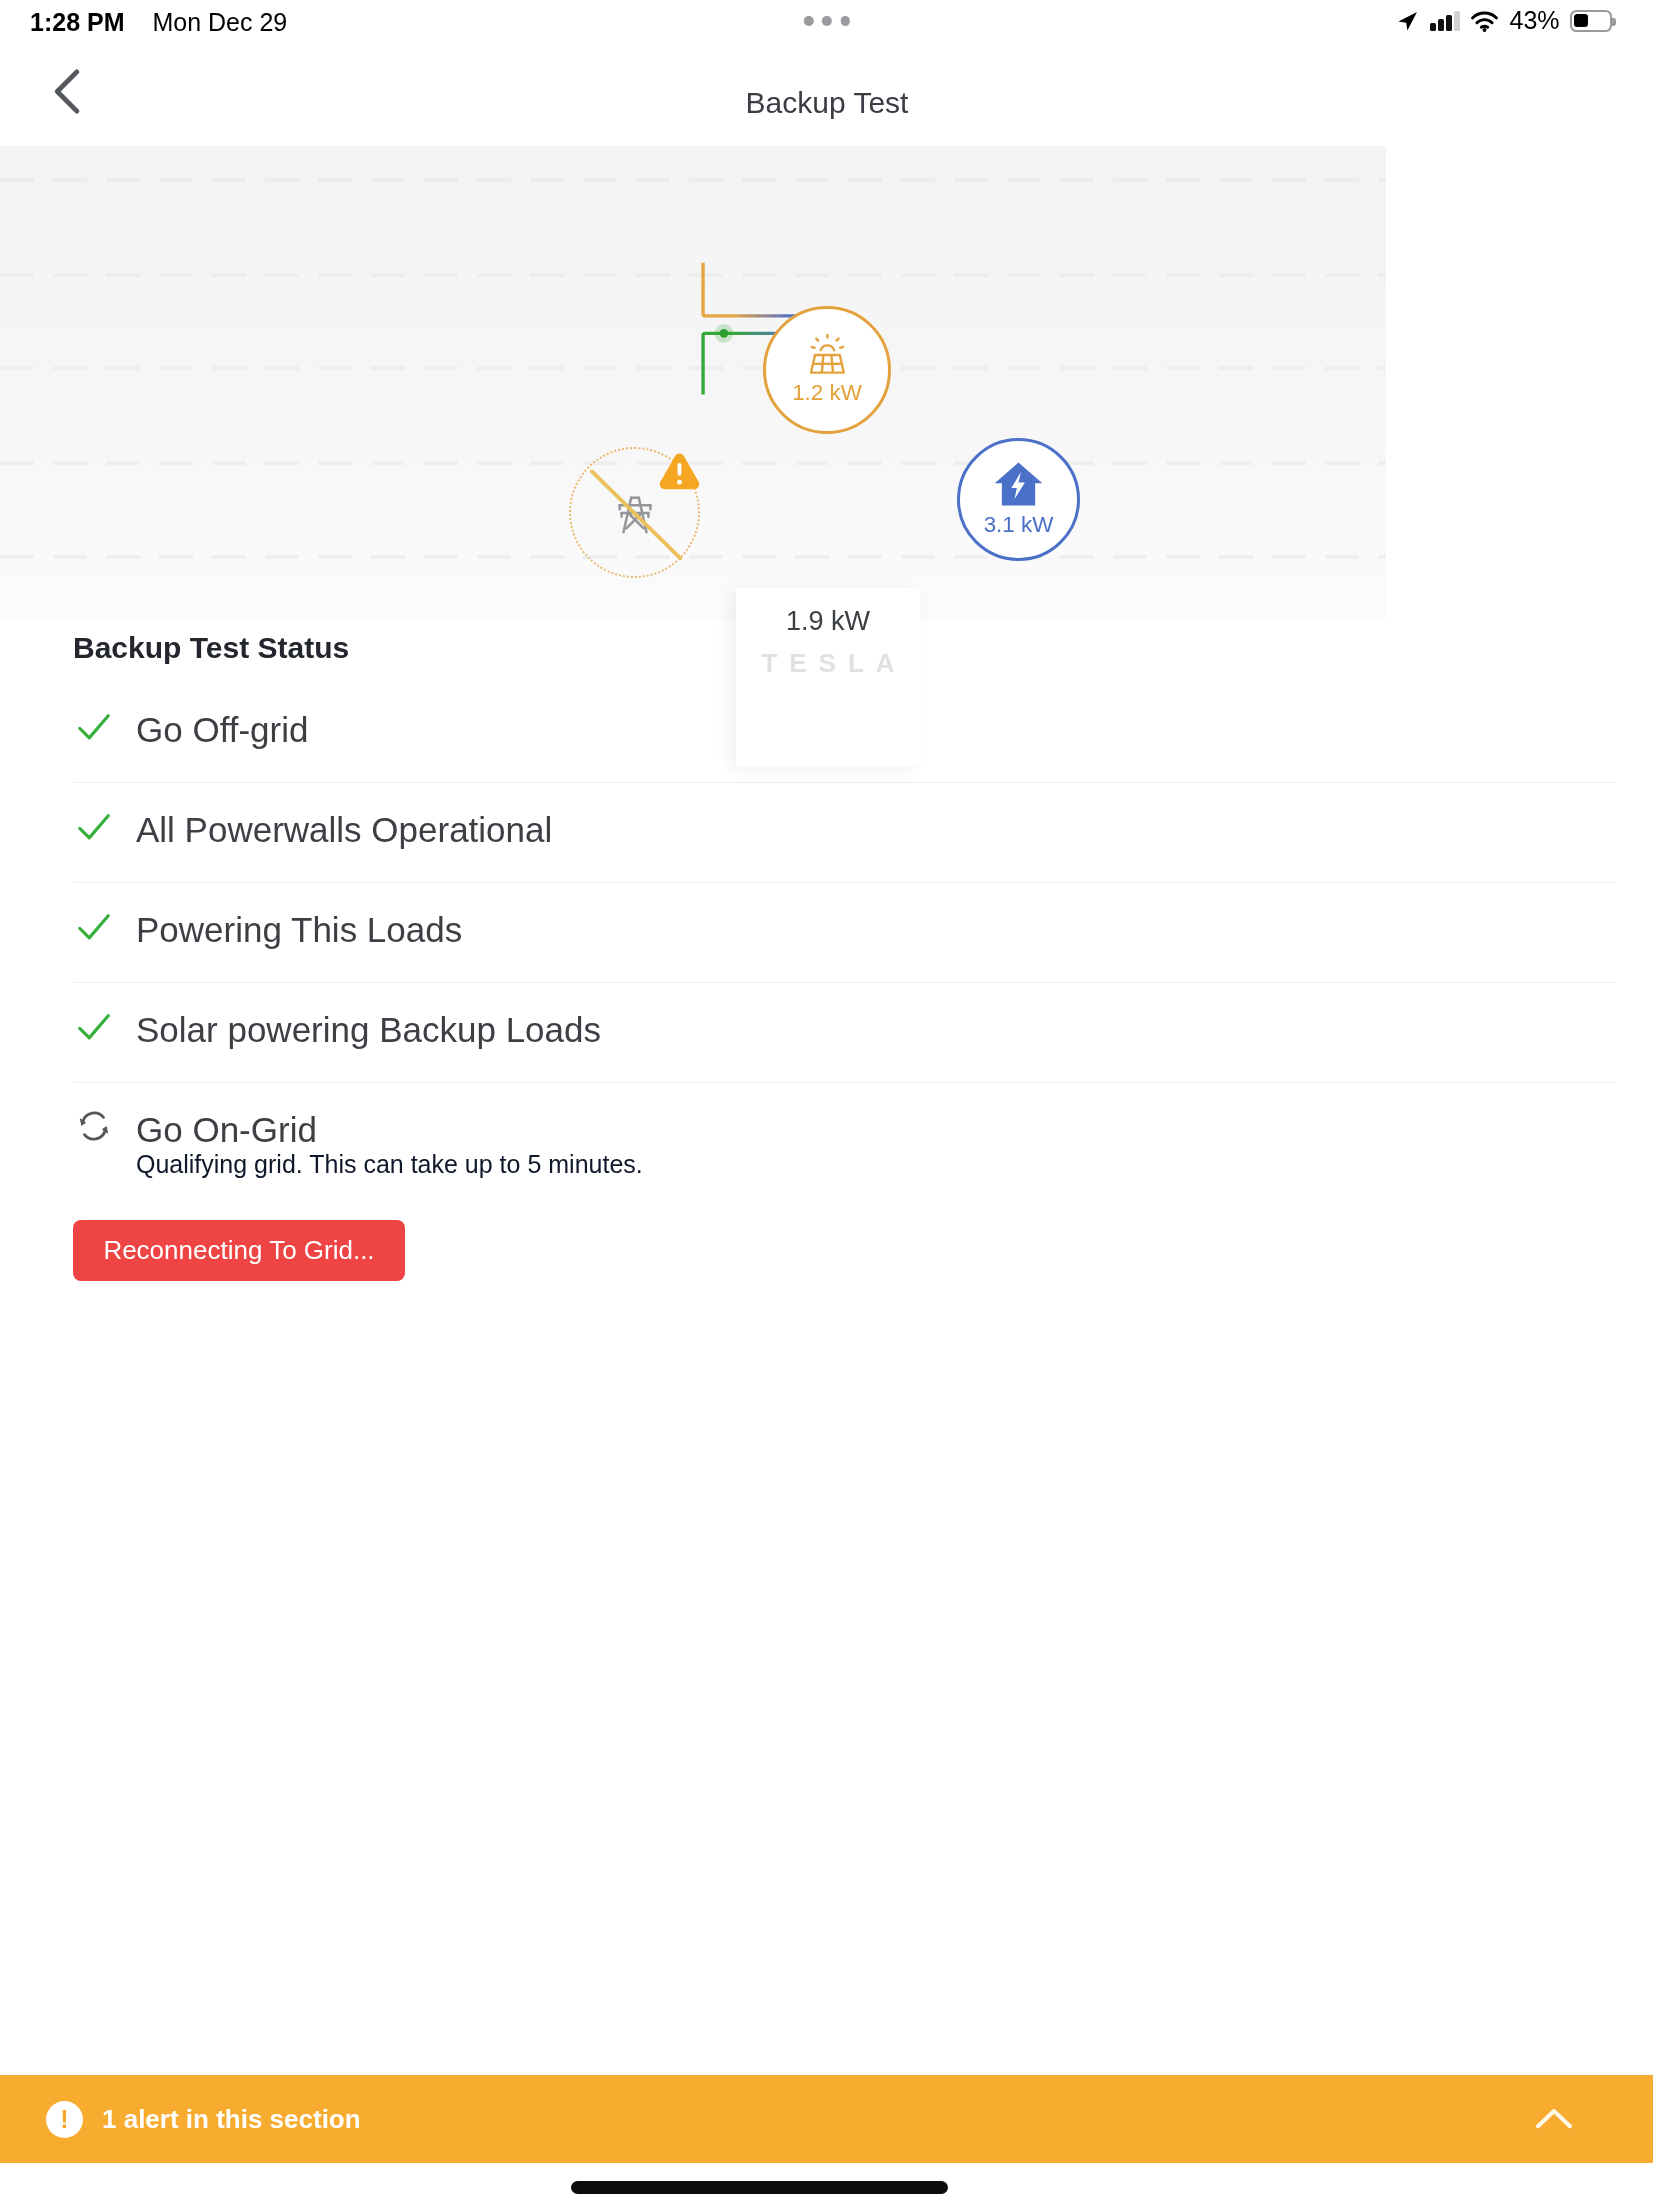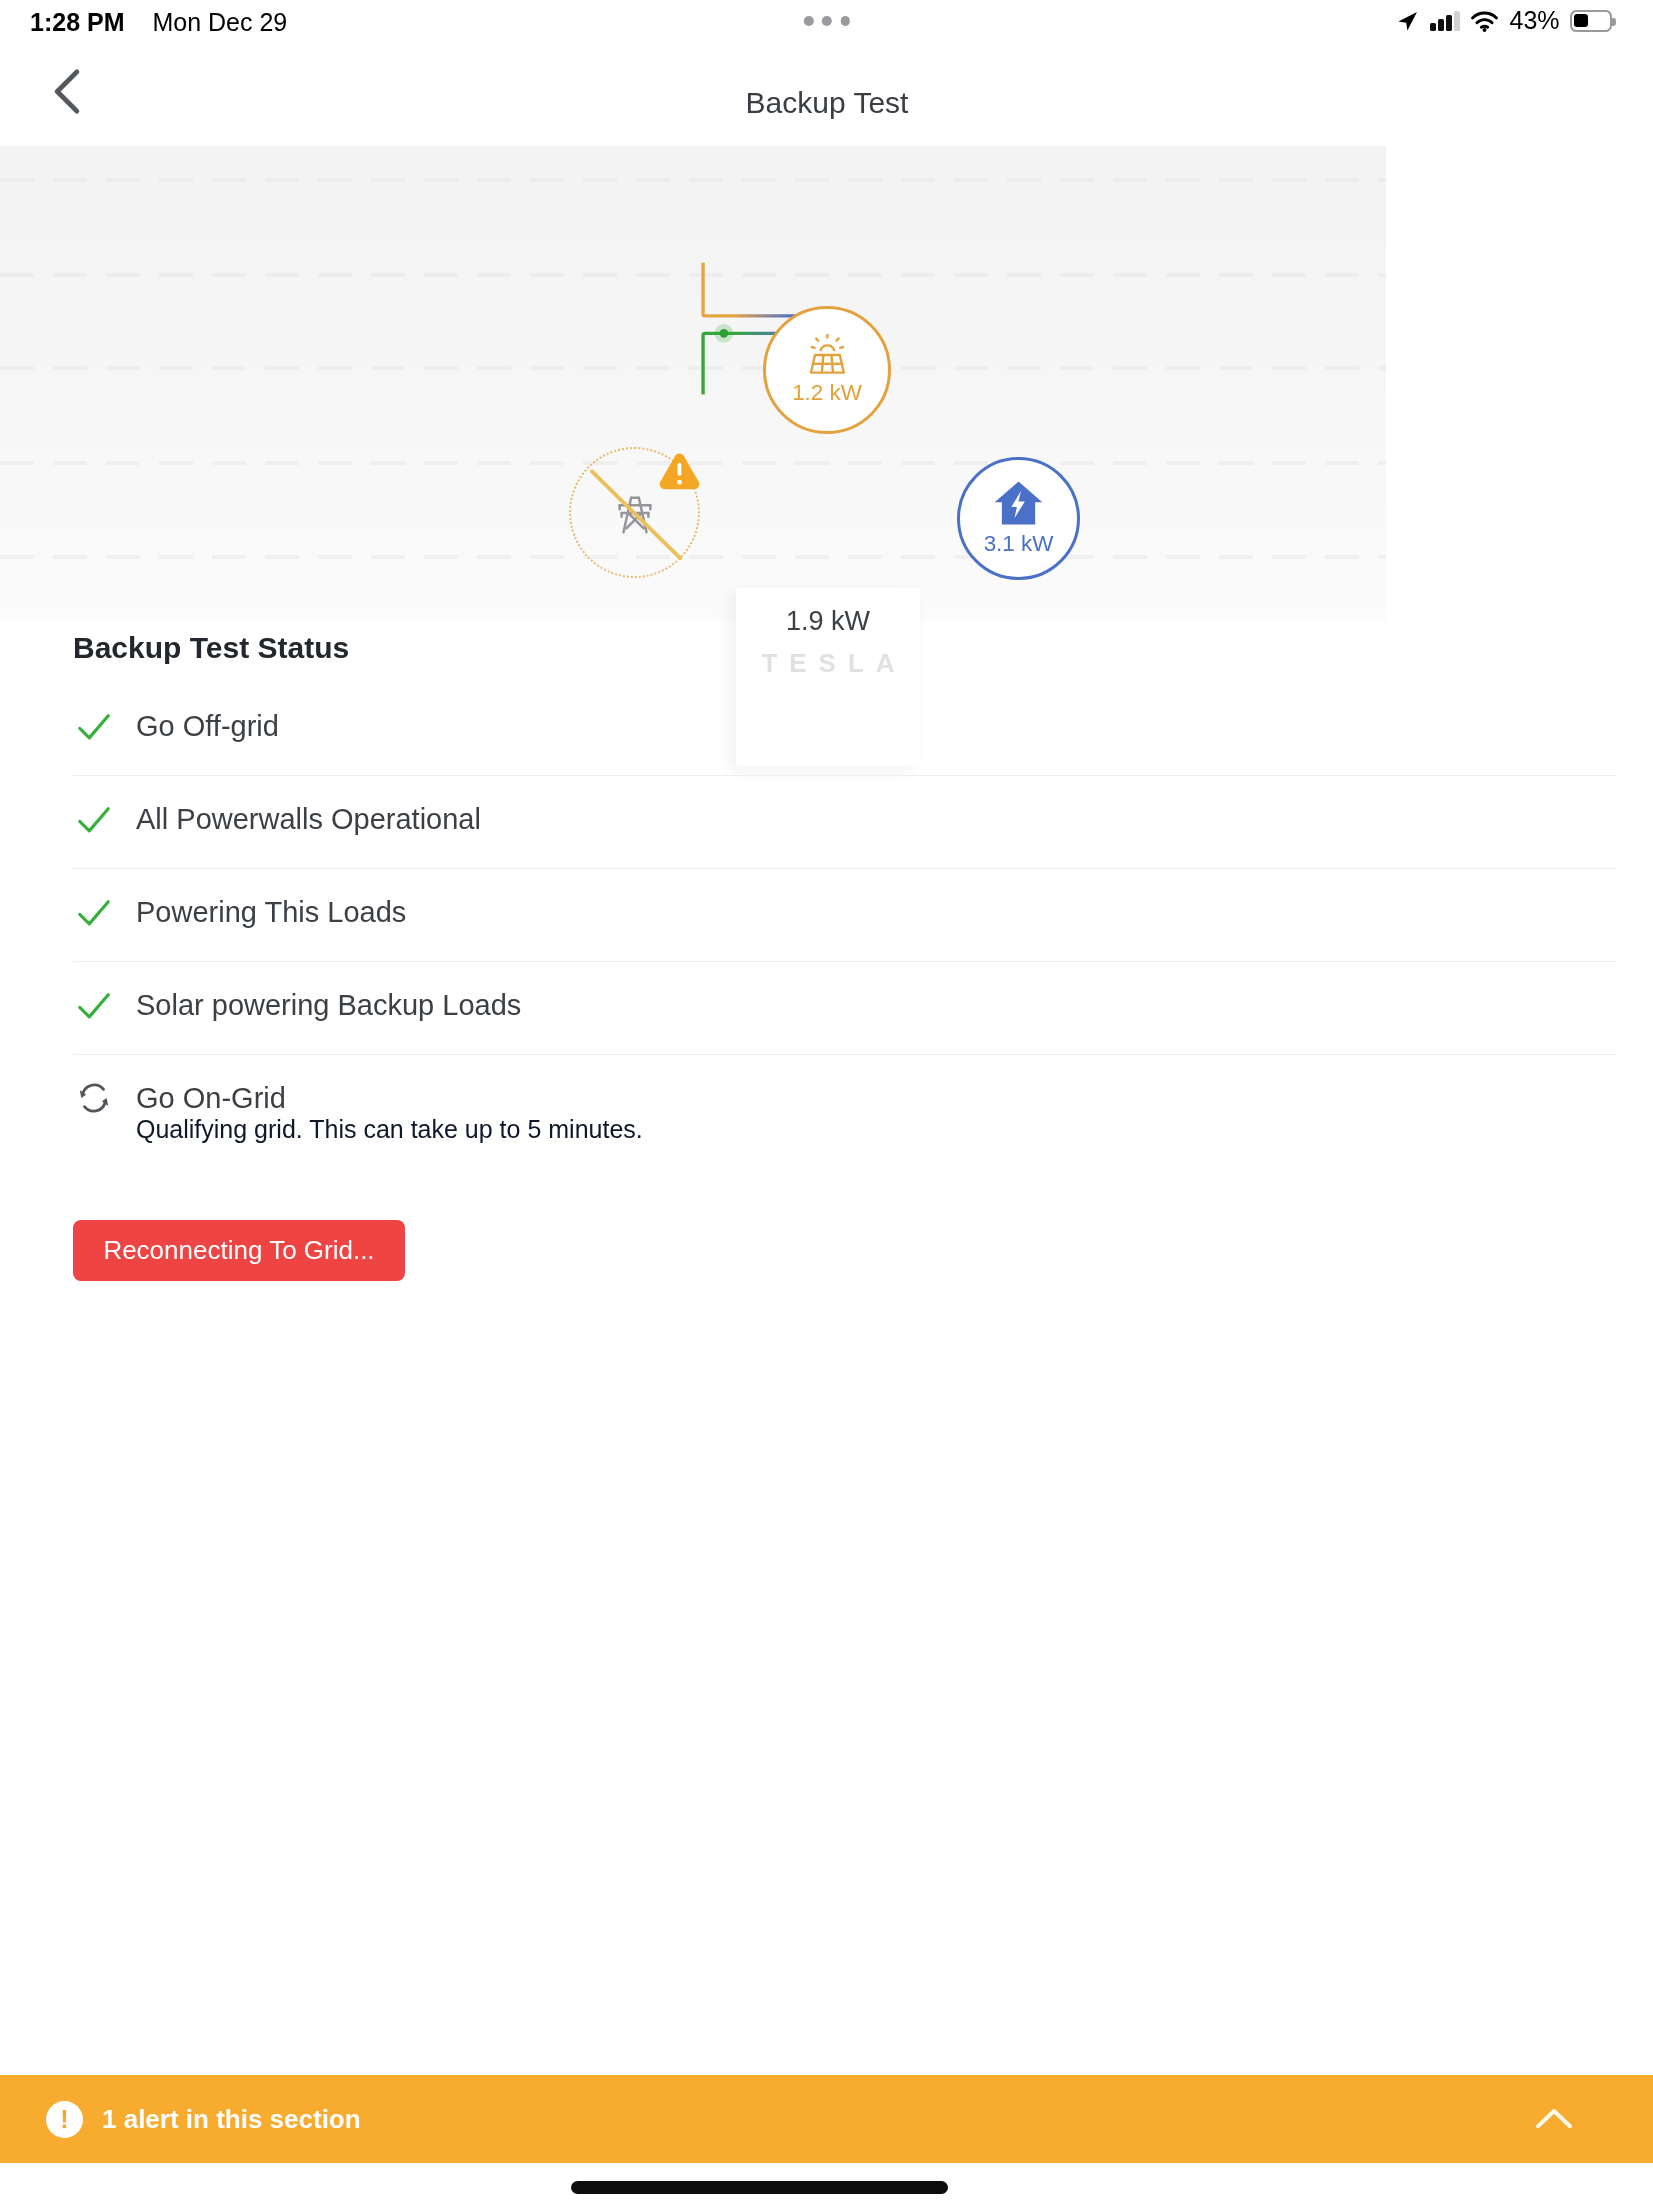--- a/index.html
+++ b/index.html
@@ -30,40 +30,40 @@
   .back-btn { position:absolute; left:45px; top:24px; width:48px; height:51px; cursor:pointer; }
   .nav-title { position:absolute; left:0; right:0; top:44px; text-align:center; font-size:30px; color:#3a3e44; }
   
   .diagram { position:absolute; top:146px; left:0; width:1386px; height:474px;
     background:linear-gradient(180deg,#f3f3f4 0%, #f6f6f7 50%, #fbfbfc 100%); }
   .dash-row { position:absolute; left:0; width:100%; height:4px; opacity:.55;
     background:repeating-linear-gradient(90deg,#e7e7e8 0 34px, transparent 34px 53px); }
   .flow-svg { position:absolute; inset:0; }
   .node { position:absolute; border-radius:50%; background:#fff; display:flex; flex-direction:column; align-items:center; justify-content:center; }
   .node-solar { left:763px; top:160px; width:128px; height:128px; border:3.2px solid #e3a23d; }
-  .node-home  { left:957px; top:311px; width:123px; height:123px; border:3.2px solid #4b70c8; }
+  .node-home  { left:957px; top:292px; width:123px; height:123px; border:3.2px solid #4b70c8; }
   .node-label { font-size:22.4px; margin-top:4.8px; }
   .node-solar .node-label { color:#e2a037; }
   .node-home  .node-label { color:#4b70c8; }
   .node-grid { position:absolute; left:569px; top:301px; width:131px; height:131px;
     border:2.4px dotted #e9b96b; border-radius:50%; }
   .grid-tower { position:absolute; left:50%; top:50%; transform:translate(-50%,-50%); }
   .grid-slash { position:absolute; inset:0; }
   .grid-badge { position:absolute; left:87px; top:1.6px; }
   .powerwall { position:absolute; left:736px; top:442px; width:184px; height:178px; background:#fff;
     border-radius:2.4px; box-shadow:-6.4px 4.8px 14.4px rgba(0,0,0,.05); text-align:center; }
   .pw-power { margin-top:17.6px; font-size:27px; color:#3c4045; }
   .pw-brand { margin-top:11.2px; font-size:26px; font-weight:700; letter-spacing:12px; padding-left:12px; color:#e1e1e4; }
   
   .section-title { position:absolute; left:73px; top:631px; font-size:30px; font-weight:700; color:#23272d; }
   .steps { position:absolute; left:73px; top:683px; width:1543px; }
   .step { position:relative; padding:27px 0 32px 0; border-bottom:1.6px solid #efefef; }
   .step:last-child { border-bottom:none; }
   .step-icon { position:absolute; left:1.6px; top:24px; width:38px; height:38px; }
-  .step-label { margin-left:63px; font-size:29px; color:#3c4045; }
+  .step-label { margin-left:63px; font-size:35px; color:#3c4045; }
   .step-detail { margin-left:63px; margin-top:0; font-size:25px; color:#0f172a; }
   .reconnect-btn { position:absolute; left:73px; top:1220px; width:332px; height:61px;
     background:#ef4444; border:none; border-radius:8px; color:#fff; font-size:26px;
     font-family:inherit; cursor:default; }
   
   .alert-banner { position:absolute; left:0; top:2075px; width:100%; height:88px; background:#f7ac30;
     display:flex; align-items:center; cursor:pointer; }
   .alert-icon { margin-left:46px; width:37px; height:37px; border-radius:50%; background:#fff;
     display:flex; align-items:center; justify-content:center;
     color:#f7a82b; font-size:25px; font-weight:700; }

